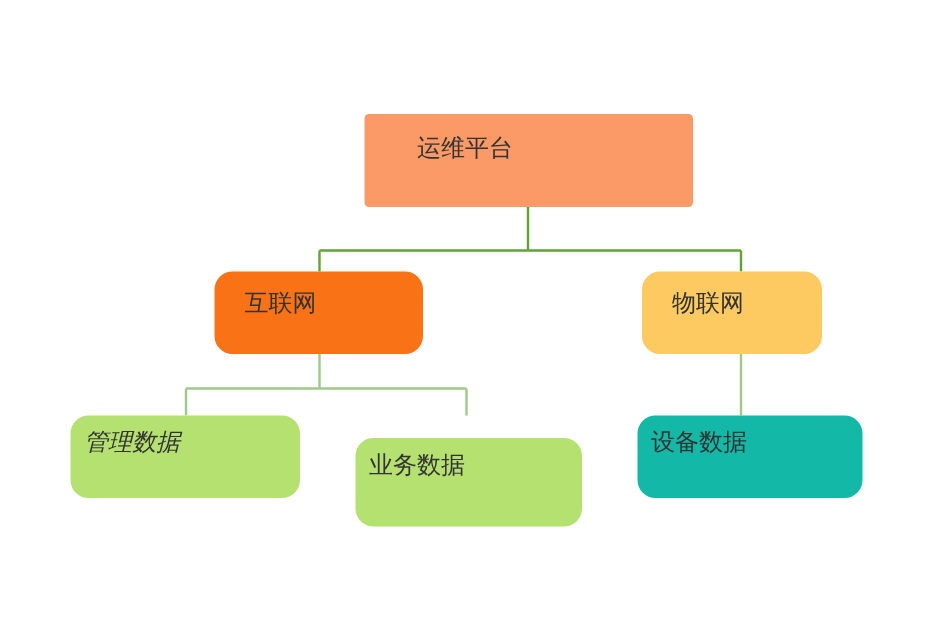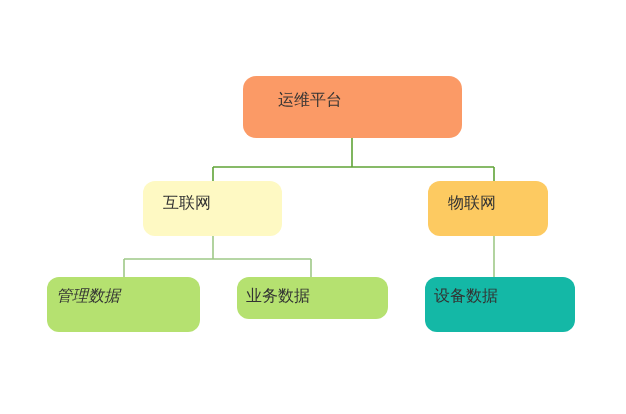--- a/index.html
+++ b/index.html
@@ -29,41 +29,41 @@
     color: #333333;
     font-size: 16px;
     line-height: 18px;
     border-radius: 12px;
     cursor: default;
     white-space: nowrap;
   }
   .node-root {
     left: 243px; top: 76px;
     width: 219px; height: 62px;
-    border-radius: 13px;
+    border-radius: 3px;
     padding: 15px 0 0 35px;
   }
   .node-internet {
     left: 143px; top: 181px;
     width: 139px; height: 55px;
     padding: 13px 0 0 20px;
   }
   .node-iot {
     left: 428px; top: 181px;
     width: 120px; height: 55px;
     padding: 13px 0 0 20px;
   }
   .node-mgmt {
     left: 47px; top: 277px;
     width: 153px; height: 55px;
     padding: 10px 0 0 9px;
   }
   .node-biz {
-    left: 237px; top: 277px;
-    width: 151px; height: 42px;
+    left: 237px; top: 292px;
+    width: 151px; height: 59px;
     padding: 10px 0 0 9px;
   }
   .node-device {
     left: 425px; top: 277px;
     width: 150px; height: 55px;
     padding: 10px 0 0 9px;
   }
   .node-label {
     display: inline-block;
   }
@@ -76,21 +76,21 @@
   <svg class="connector-layer" width="626" height="414" viewBox="0 0 626 414">
     <path d="M352,138 L352,167 M213,167 L494,167 M213,167 L213,181 M494,167 L494,181" fill="none" stroke-width="1.6" stroke="#60A437"></path>
     <path d="M213,236 L213,259 M124,259 L311,259 M124,259 L124,277 M311,259 L311,277" fill="none" stroke-width="1.6" stroke="#9FC988"></path>
     <path d="M494,236 L494,277" fill="none" stroke-width="1.6" stroke="#9FC988"></path>
   </svg>
 
   <div class="node node-root" style="background-color: rgb(251, 154, 102);">
     <span class="node-label">运维平台</span>
   </div>
 
-  <div class="node node-internet" style="background-color: #fef9c3; font-family: Liberation Serif, serif;">
+  <div class="node node-internet" style="background-color: #f97316; font-family: Liberation Serif, serif;">
     <span class="node-label">互联网</span>
   </div>
 
   <div class="node node-iot" style="background-color: rgb(253, 202, 97);">
     <span class="node-label">物联网</span>
   </div>
 
   <div class="node node-mgmt" style="background-color: rgb(181, 225, 112); font-style: italic;">
     <span class="node-label">管理数据</span>
   </div>

